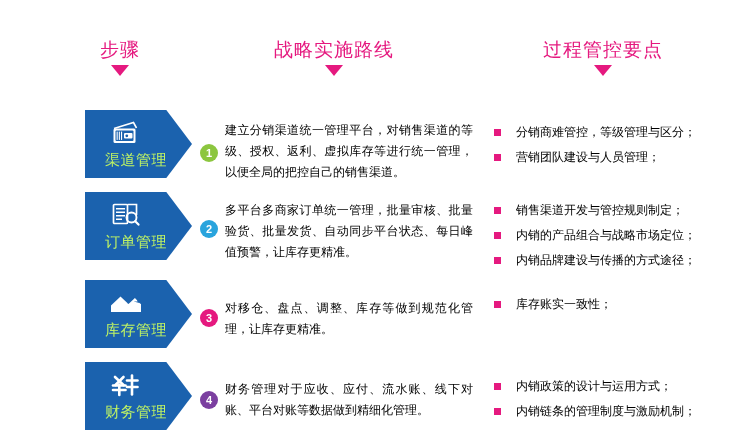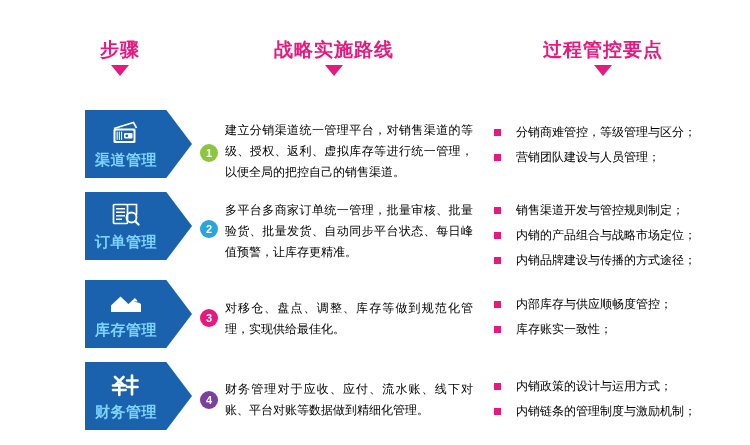--- a/index.html
+++ b/index.html
@@ -30,21 +30,21 @@
     height: 56px;
   }
   .col-head {
     position: absolute;
     text-align: center;
     width: 200px;
   }
   .col-head .head-text {
     display: block;
     font-size: 19px;
-    font-weight: bold;
+    font-weight: normal;
     color: #e5197f;
     letter-spacing: 1px;
     line-height: 24px;
     white-space: nowrap;
   }
   .col-head .head-arrow {
     display: block;
     margin: 3px auto 0 auto;
     width: 0;
     height: 0;
@@ -90,25 +90,25 @@
     display: flex;
     align-items: center;
     justify-content: center;
   }
   .step-icon svg { display: block; }
   .step-label {
     position: absolute;
     top: 41px;
     left: 0;
     width: 82px;
-    text-align: center;
+    text-align: right;
     font-size: 15px;
-    font-weight: bold;
+    font-weight: normal;
     letter-spacing: 0.5px;
-    color: #7dd3fc;
+    color: #bef264;
     white-space: nowrap;
   }
 
   
   .badge {
     position: absolute;
     left: 200px;
     width: 18px;
     height: 18px;
     border-radius: 50%;
@@ -268,24 +268,23 @@
           <path d="M19 11.5 L26 5 L32 11.5 L32 20 L19 20 Z" fill="#ffffff"></path>
           <path d="M19 11.5 L26 5 L32 11.5" fill="none" stroke="#1b62ae" stroke-width="1.4"></path>
           <path d="M24.5 9.5 L28.5 9.5 L28.5 6 L30.5 6 L30.5 11" fill="#1b62ae"></path>
         </svg>
       </span>
       <span class="step-label">库存管理</span>
     </div>
 
     <div class="badge" id="badge-3" style="background: rgb(229, 25, 127);">3</div>
 
-    <div class="desc" id="desc-3">对移仓、盘点、调整、库存等做到规范化管理，实现供给最佳化。</div>
+    <div class="desc" id="desc-3">对移仓、盘点、调整、库存等做到规范化管理，让库存更精准。</div>
 
     <ul class="points" id="points-3">
-      <li><span class="bullet"></span><span>内部库存与供应顺畅度管控；</span></li>
       <li><span class="bullet"></span><span>库存账实一致性；</span></li>
     </ul>
 
   </div>
 
   <div class="row" id="row-4">
 
     <div class="step-chip">
       <span class="step-icon">
         <svg width="32" height="28" viewBox="0 0 32 28" aria-hidden="true">

